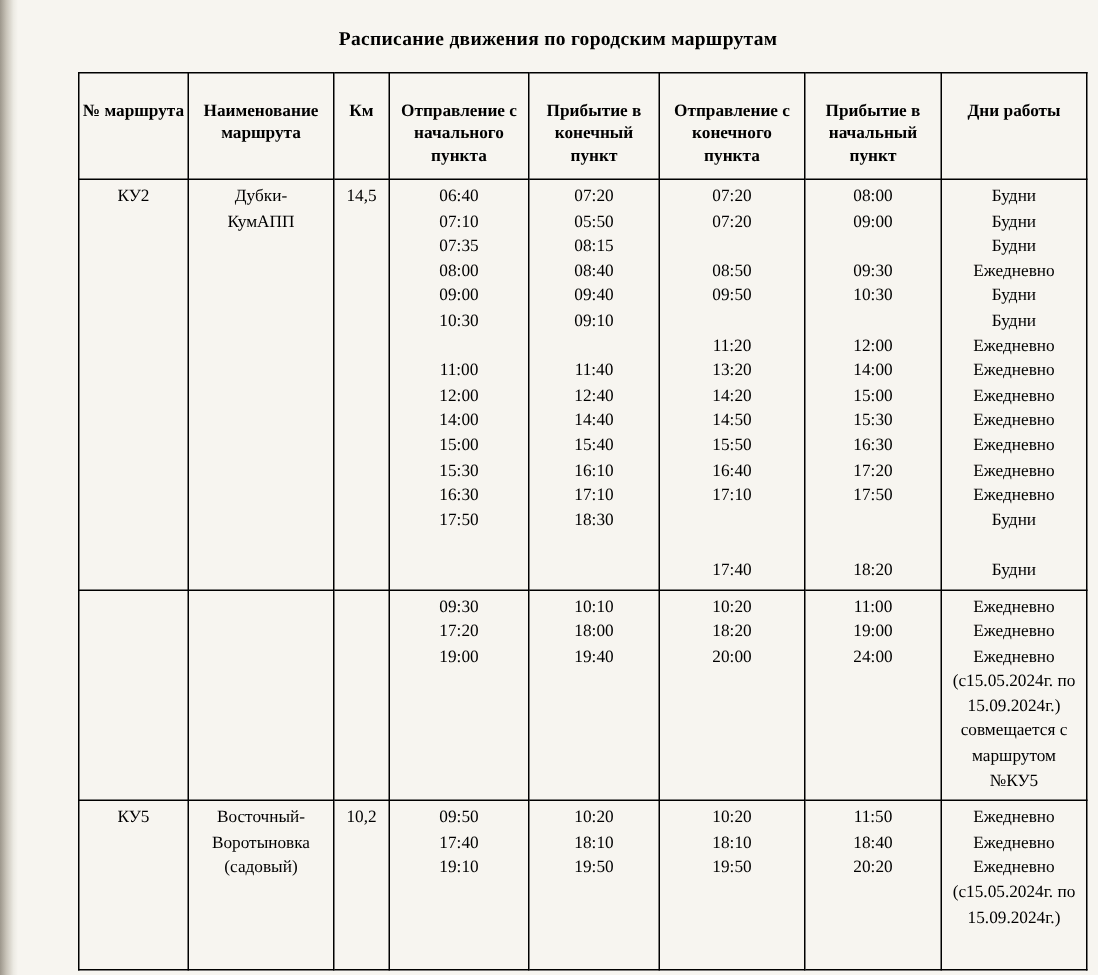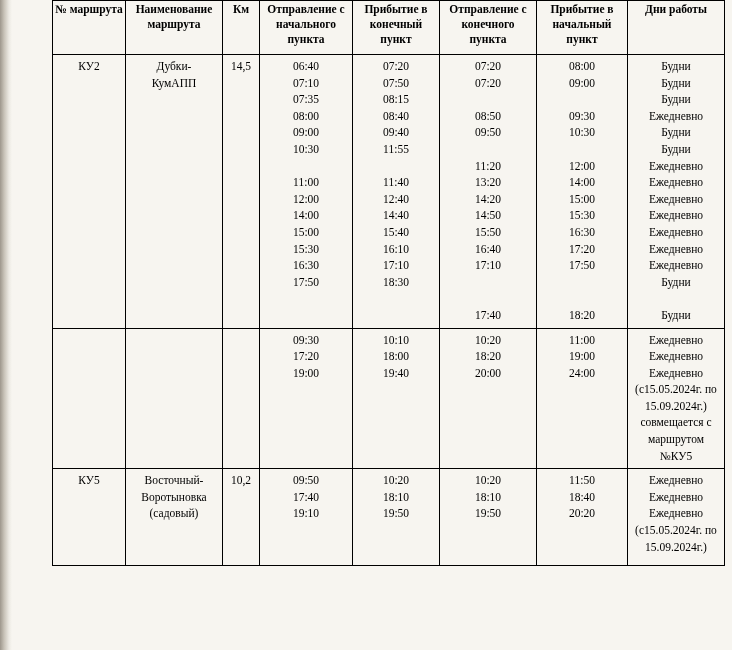--- a/index.html
+++ b/index.html
@@ -32,45 +32,46 @@
   .schedule th,.schedule td{
     border:1px solid #000;
     font-size:11.5px;
     text-align:center;
     vertical-align:top;
     padding:3px 2px 4px 2px;
   }
   .schedule th{
     font-weight:bold;
     line-height:15px;
-    padding-top:1px;
+    padding-top:18px;
     height:48px;
     vertical-align:top;
   }
   .schedule td .line{
     height:16.6px;
     line-height:16.6px;
     white-space:nowrap;
   }
   .col0{width:68px;}
   .col1{width:92px;}
   .col2{width:32px;}
   .col3{width:88px;}
   .col4{width:82px;margin-top:29px;}
   .col5{width:92px;}
   .col6{width:86px;}
   .col7{width:92px;}
-  tbody tr:last-child td{padding-bottom:10px;}
+  tbody tr:last-child td{padding-bottom:26px;}
 </style>
 </head>
 <body>
 
 <div class="scan-edge"></div>
 
 <div class="page">
+  <div class="title">Расписание движения по городским маршрутам</div>
   <table class="schedule">
     <thead>
       <tr id="head-row">
           <th class="col0">№ маршрута</th>
           <th class="col1">Наименование маршрута</th>
           <th class="col2">Км</th>
           <th class="col3">Отправление с начального пункта</th>
           <th class="col4">Прибытие в конечный пункт</th>
           <th class="col5">Отправление с конечного пункта</th>
           <th class="col6">Прибытие в начальный пункт</th>
@@ -102,25 +103,25 @@
             <div class="line">14:00</div>
             <div class="line">15:00</div>
             <div class="line">15:30</div>
             <div class="line">16:30</div>
             <div class="line">17:50</div>
             <div class="line">&nbsp;</div>
             <div class="line">&nbsp;</div>
           </td>
           <td class="col4">
             <div class="line">07:20</div>
-            <div class="line">07:50</div>
+            <div class="line">05:50</div>
             <div class="line">08:15</div>
             <div class="line">08:40</div>
             <div class="line">09:40</div>
-            <div class="line">11:55</div>
+            <div class="line">09:10</div>
             <div class="line">&nbsp;</div>
             <div class="line">11:40</div>
             <div class="line">12:40</div>
             <div class="line">14:40</div>
             <div class="line">15:40</div>
             <div class="line">16:10</div>
             <div class="line">17:10</div>
             <div class="line">18:30</div>
             <div class="line">&nbsp;</div>
             <div class="line">&nbsp;</div>

